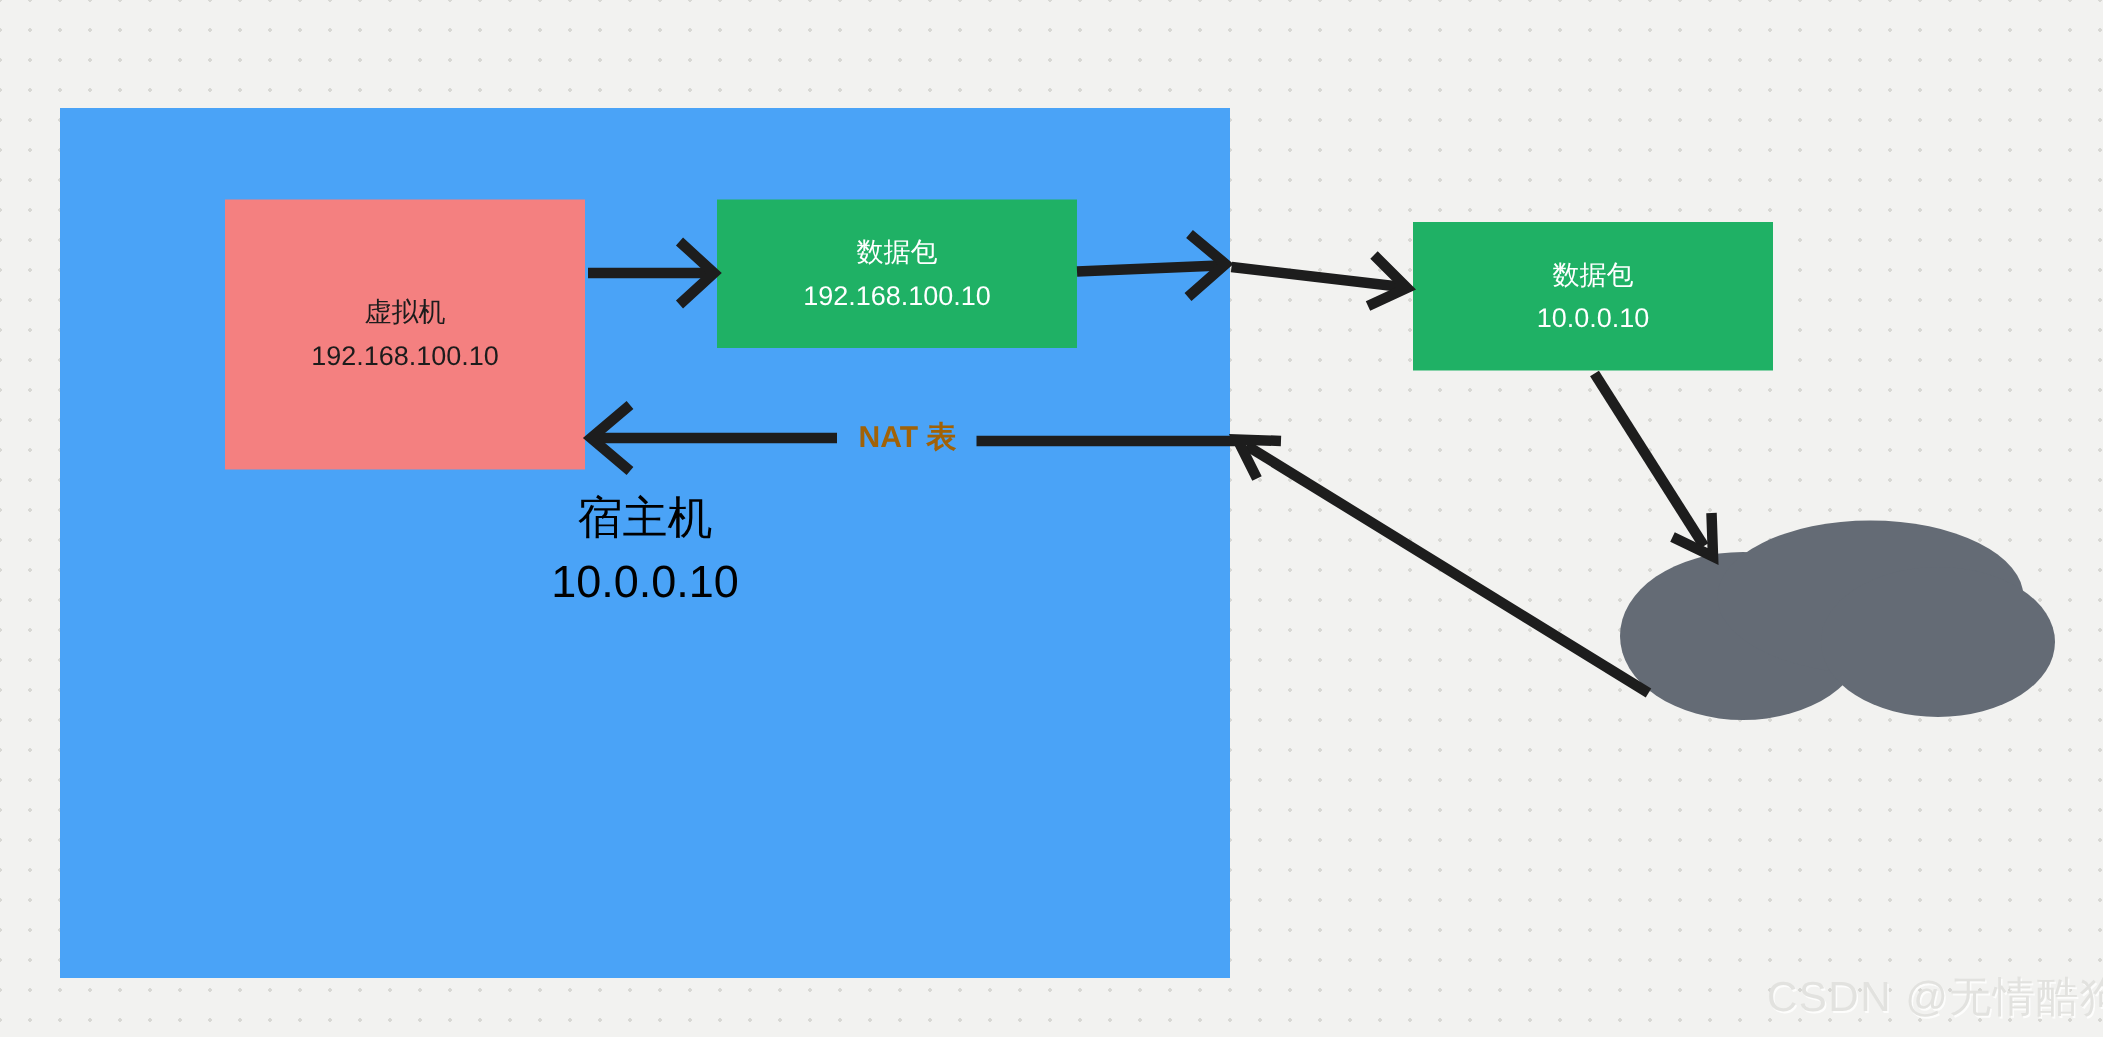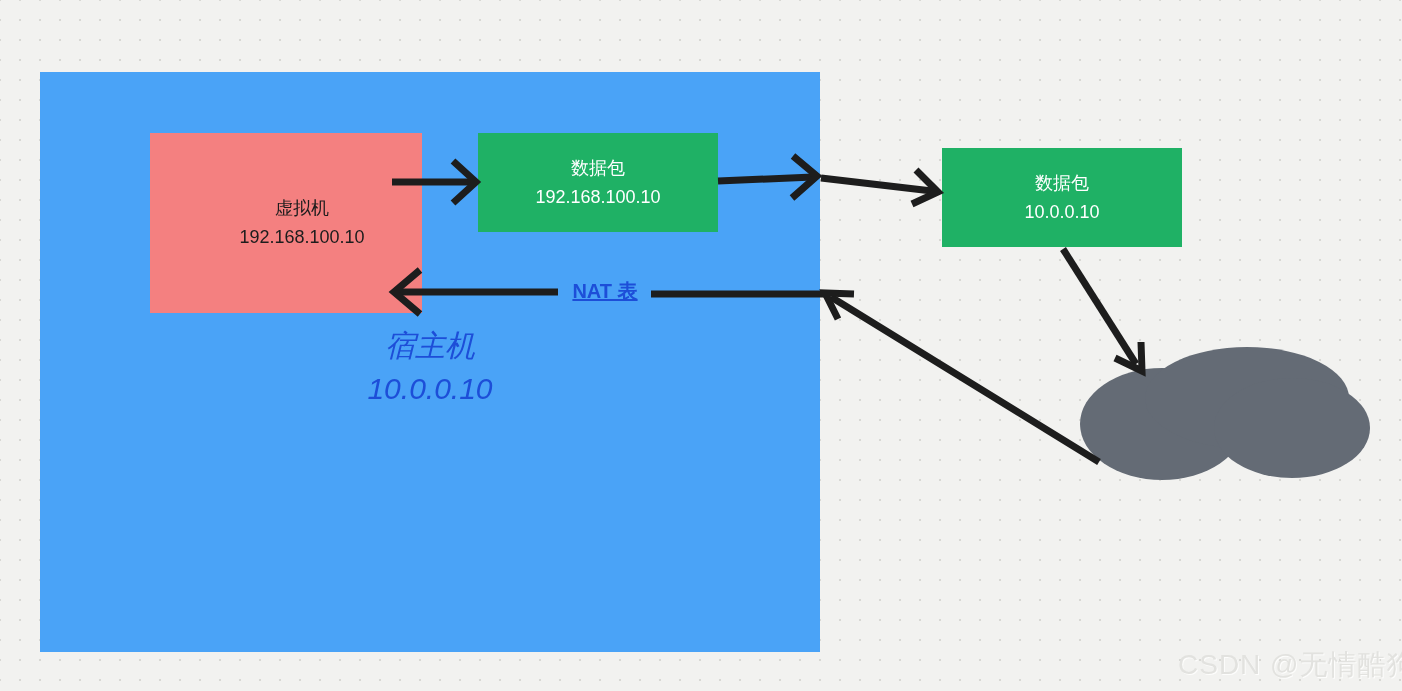--- a/index.html
+++ b/index.html
@@ -7,28 +7,28 @@
     width:1402px;height:691px;position:relative;overflow:hidden;
     background-color:#f2f2f0;
     background-image:radial-gradient(circle,#d8d8d4 1.3px,rgba(0,0,0,0) 1.4px);
     background-size:20px 20px;background-position:10px 10px;
     font-family:"Liberation Sans","DejaVu Sans",sans-serif;
   }
   .abs{position:absolute;}
   .host-box{left:40px;top:72px;width:780px;height:580px;background:#4aa3f7;}
   .node{display:flex;flex-direction:column;align-items:center;justify-content:center;
         text-align:center;line-height:1.6;}
-  .vm-box{left:150px;top:133px;width:240px;height:180px;background:#f48080;color:#1c1c1c;font-size:18px;padding-left:32px;}
+  .vm-box{left:150px;top:133px;width:240px;height:180px;background:#f48080;color:#1c1c1c;font-size:18px;}
   .packet{background:#1fb165;color:#ffffff;font-size:18px;}
   .packet-in{left:478px;top:133px;width:240px;height:99px;}
   .packet-out{left:942px;top:148px;width:240px;height:99px;}
-  .host-label{left:310px;top:324px;width:240px;text-align:center;color:#1d4ed8;
-              font-size:30px;line-height:43px;font-style:italic;}
-  .nat-label{left:545px;top:278px;width:120px;text-align:center;color:#1d4ed8;
-             font-size:20px;font-weight:bold;text-decoration:underline;}
+  .host-label{left:310px;top:324px;width:240px;text-align:center;color:#000000;
+              font-size:30px;line-height:43px;}
+  .nat-label{left:545px;top:278px;width:120px;text-align:center;color:#a16207;
+             font-size:20px;font-weight:bold;}
   .svg-layer{left:0;top:0;width:1402px;height:691px;pointer-events:none;}
   .watermark{left:1178px;top:646px;width:224px;font-size:28px;color:#e2e2df;
              text-shadow:1px 1px 0 #fdfdfc;letter-spacing:1px;white-space:nowrap;}
   .arrow{stroke:#1d1d1d;stroke-width:7;fill:none;stroke-linecap:butt;stroke-linejoin:miter;}
 </style>
 </head>
 <body>
 
 <div class="abs host-box"></div>
 

